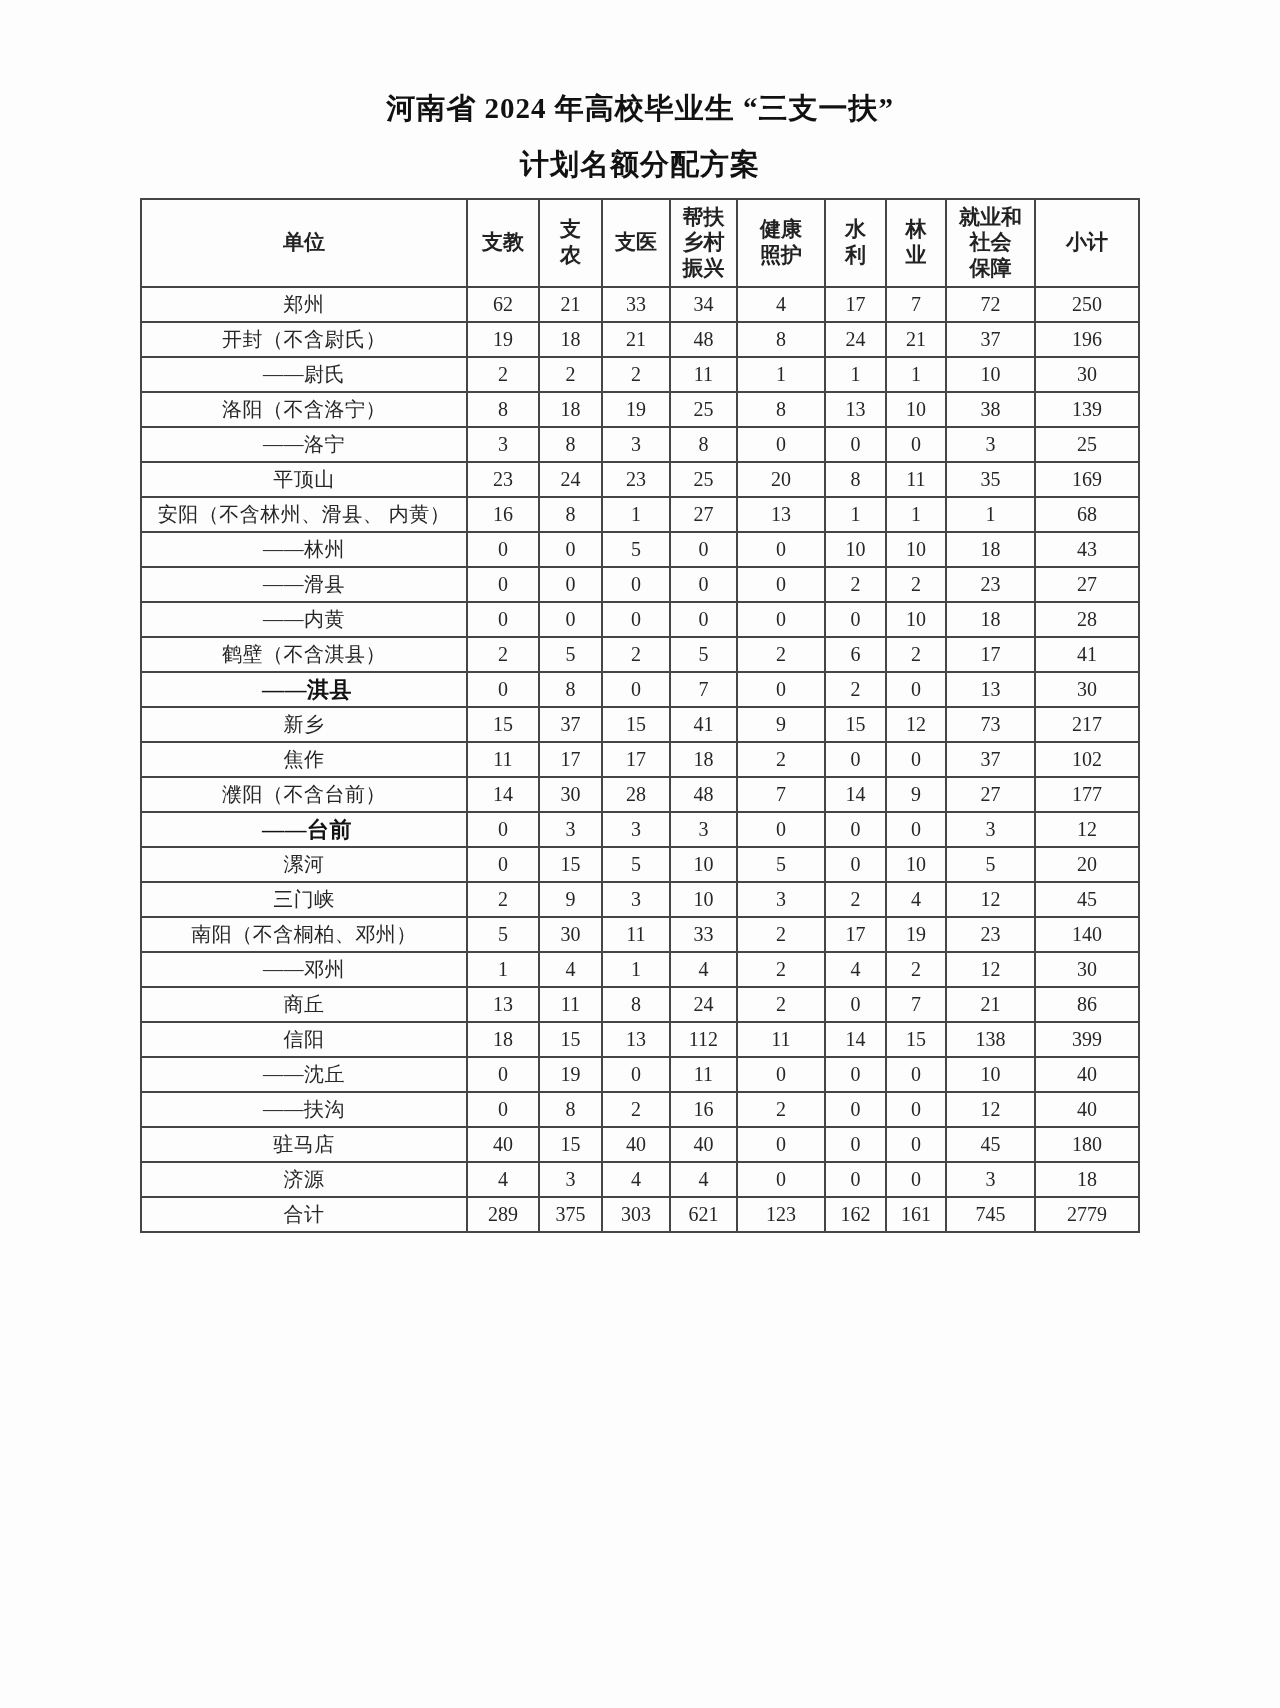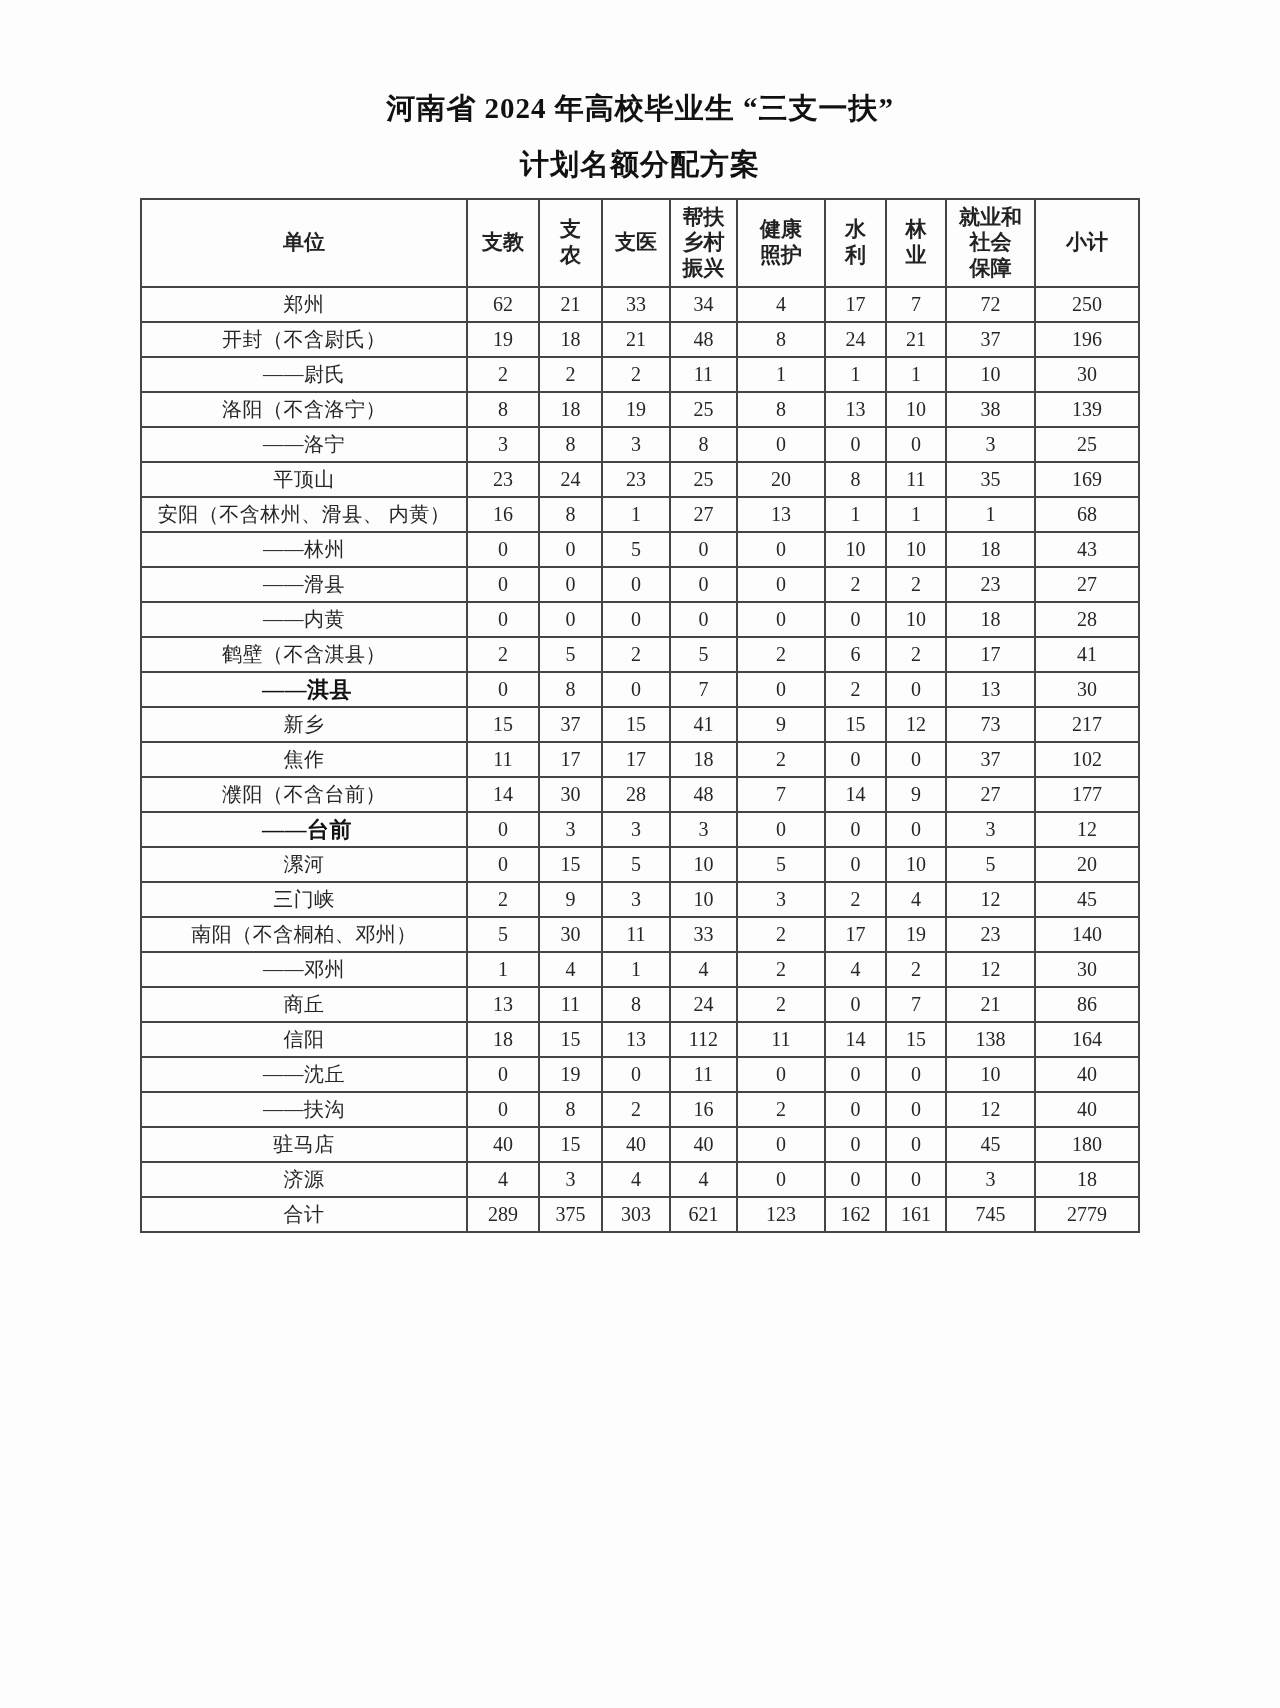--- a/index.html
+++ b/index.html
@@ -372,21 +372,21 @@
         <tr>
           <td class="unit">信阳</td>
           <td class="val">18</td>
           <td class="val">15</td>
           <td class="val">13</td>
           <td class="val">112</td>
           <td class="val">11</td>
           <td class="val">14</td>
           <td class="val">15</td>
           <td class="val">138</td>
-          <td class="val">164</td>
+          <td class="val">399</td>
         </tr>
         <tr>
           <td class="unit">——沈丘</td>
           <td class="val">0</td>
           <td class="val">19</td>
           <td class="val">0</td>
           <td class="val">11</td>
           <td class="val">0</td>
           <td class="val">0</td>
           <td class="val">0</td>

